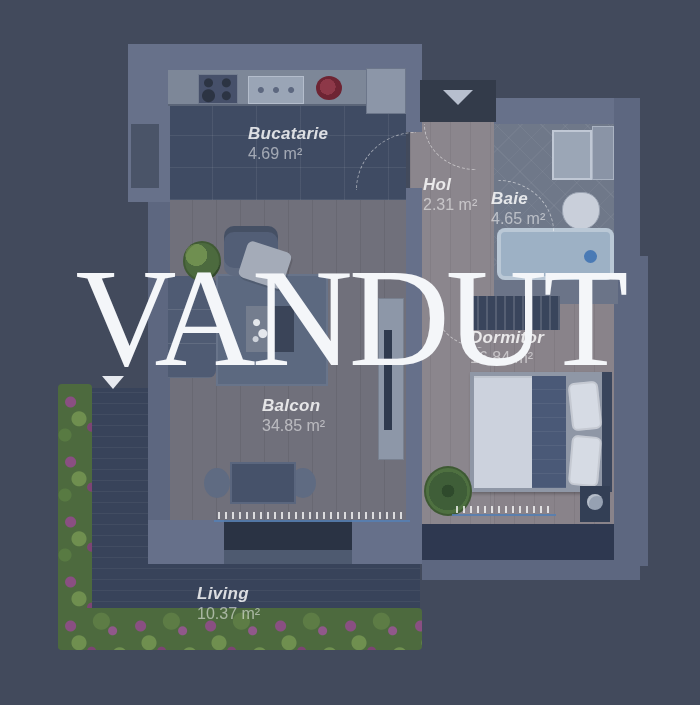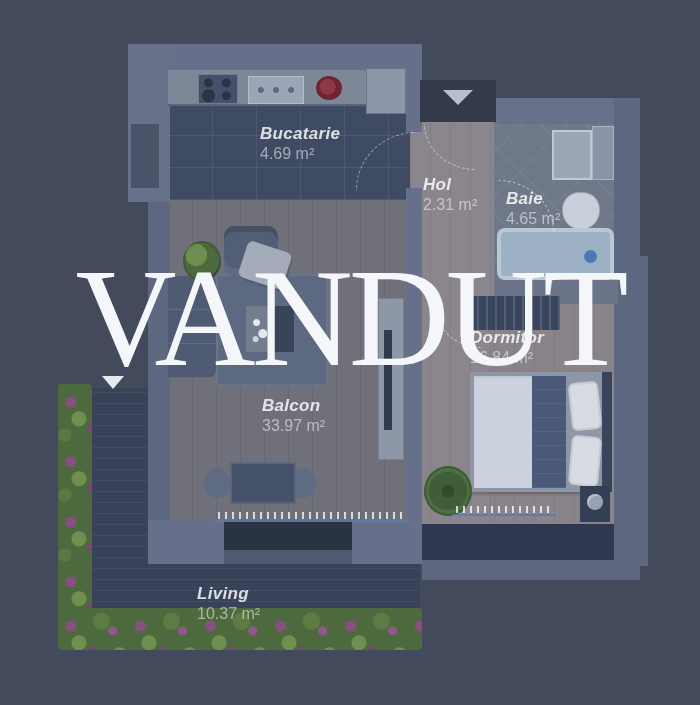--- a/index.html
+++ b/index.html
@@ -173,39 +173,39 @@
   <div class="el lamp" style="left:587px;top:494px;width:16px;height:16px;"></div>
   <div class="el ticks" style="left:456px;top:506px;width:96px;height:7px;"></div>
   <div class="el win-line" style="left:452px;top:514px;width:104px;height:2px;"></div>
   <div class="el dark-band" style="left:422px;top:524px;width:192px;height:36px;"></div>
 
   <div class="el arc arc-tl" style="left:356px;top:132px;width:58px;height:56px;"></div>
   <div class="el arc arc-tr" style="left:498px;top:180px;width:54px;height:50px;"></div>
   <div class="el arc arc-bl" style="left:424px;top:124px;width:50px;height:44px;"></div>
   <div class="el arc arc-bl" style="left:432px;top:300px;width:48px;height:46px;"></div>
 
-  <div class="room-label" style="left:248px;top:124px;margin-left:12px;">
+  <div class="room-label" style="left:248px;top:124px;">
     <div class="room-name">Bucatarie</div>
     <div class="room-area">4.69 m²</div>
   </div>
   <div class="room-label" style="left:423px;top:175px;">
     <div class="room-name">Hol</div>
     <div class="room-area">2.31 m²</div>
   </div>
-  <div class="room-label" style="left:491px;top:189px;margin-left:15px;">
+  <div class="room-label" style="left:491px;top:189px;">
     <div class="room-name">Baie</div>
     <div class="room-area">4.65 m²</div>
   </div>
   <div class="room-label" style="left:470px;top:328px;">
     <div class="room-name">Dormitor</div>
     <div class="room-area">16.84 m²</div>
   </div>
   <div class="room-label" style="left:262px;top:396px;">
     <div class="room-name">Balcon</div>
-    <div class="room-area">33.97 m²</div>
+    <div class="room-area">34.85 m²</div>
   </div>
   <div class="room-label" style="left:197px;top:584px;">
     <div class="room-name">Living</div>
     <div class="room-area">10.37 m²</div>
   </div>
 
   <div class="vandut">VANDUT</div>
 
 </div>
 

